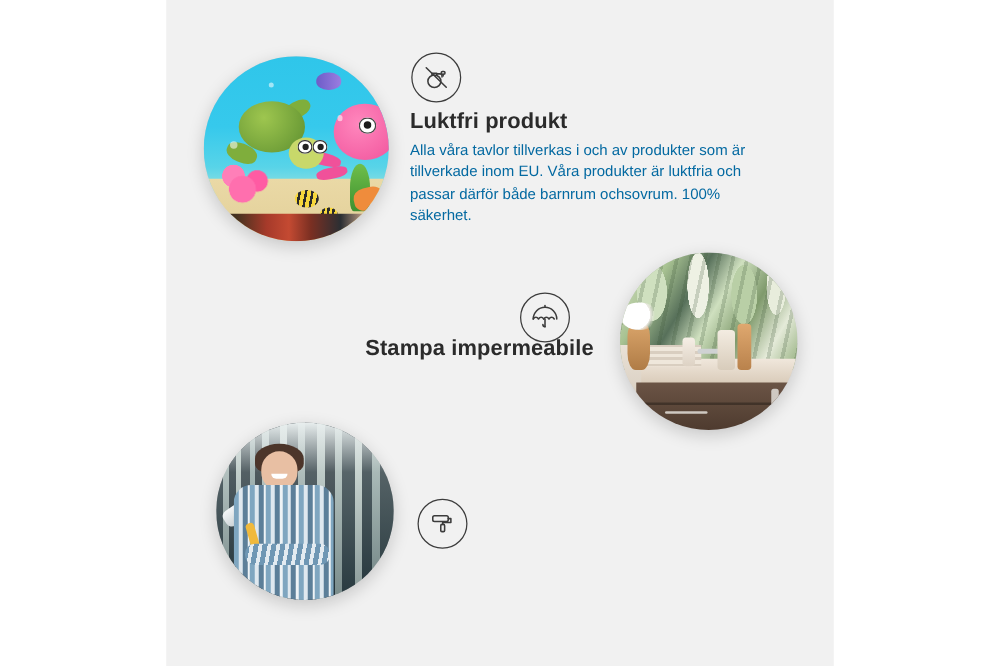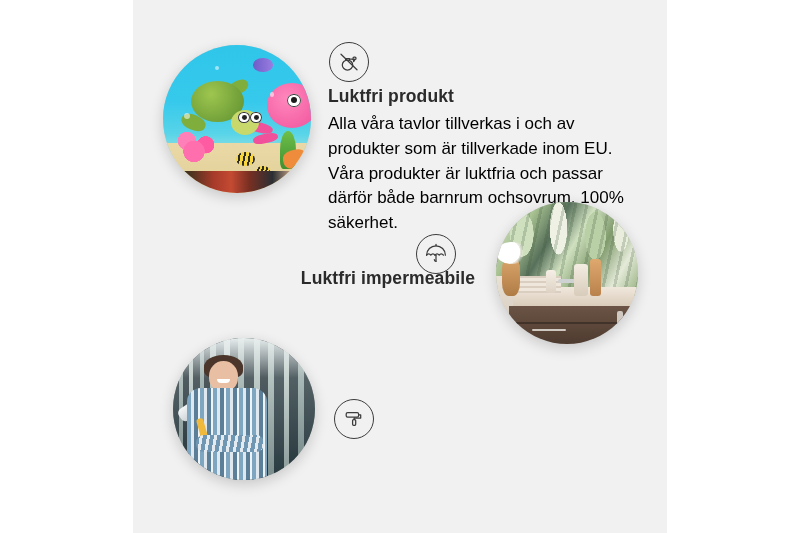--- a/index.html
+++ b/index.html
@@ -143,21 +143,21 @@
 
   
   .blk{position:absolute;}
   .blk h2{
     margin:0;
     font-size:17.5px;font-weight:700;color:#2b2b2b;
     letter-spacing:.1px;line-height:1.25;
   }
   .blk p{
     margin:4px 0 0 0;
-    font-size:17px;font-weight:400;color:#000000;
+    font-size:12px;font-weight:400;color:#0369a1;
     line-height:1.46;
   }
 
   #blk1{left:328px;top:86px;width:296px;text-align:left;}
   #icon1{left:329px;top:42px;}
 
   #blk2{left:215px;top:268px;width:262px;text-align:center;}
   #icon2{left:416px;top:234px;}
   #blk2 h2{text-align:right;padding-right:2px;}
   #blk2 p{text-align:center;}
@@ -246,21 +246,21 @@
       <path d="M2.6 13.2a9.4 9.4 0 0 1 18.8 0"></path>
       <path d="M2.6 13.2c1.2-1.9 3-1.9 4.2 0 1.2-1.9 3-1.9 4.2 0"></path>
       <path d="M11 13.2c1.2-1.9 3-1.9 4.2 0 1.2-1.9 3-1.9 4.2 0"></path>
       <path d="M12 13.2v6.1"></path>
       <path d="M12 19.3a1.7 1.7 0 0 1-1.7-1.7"></path>
       <path d="M12 3.8V2.4"></path>
     </svg>
   </div>
 
   <div class="blk" id="blk2">
-    <h2>Luktfri impermeabile</h2>
+    <h2>Stampa impermeabile</h2>
   </div>
 
   <div class="photo" id="photo-forest">
     <div class="inner">
       <div class="forest-bg"></div>
       <div class="forest-haze"></div>
       <div class="fg-roller"></div>
       <div class="fg-hair"></div>
       <div class="fg-head"></div>
       <div class="fg-smile"></div>

